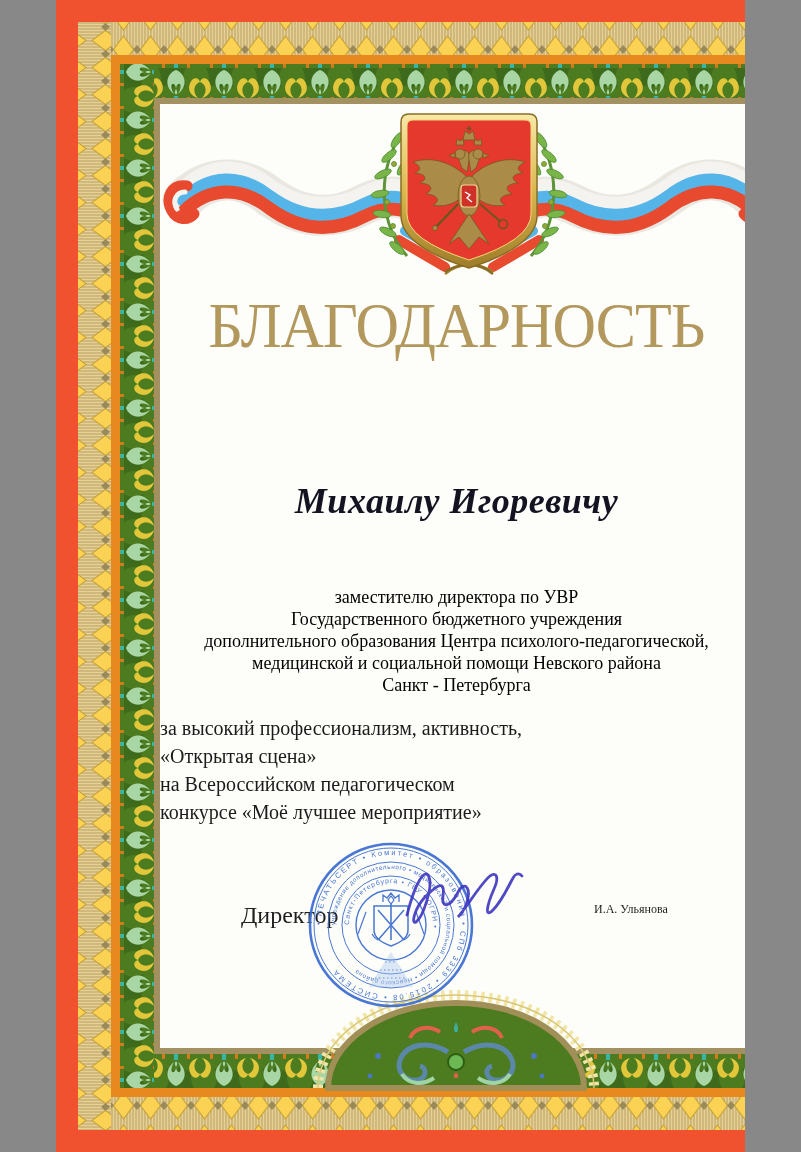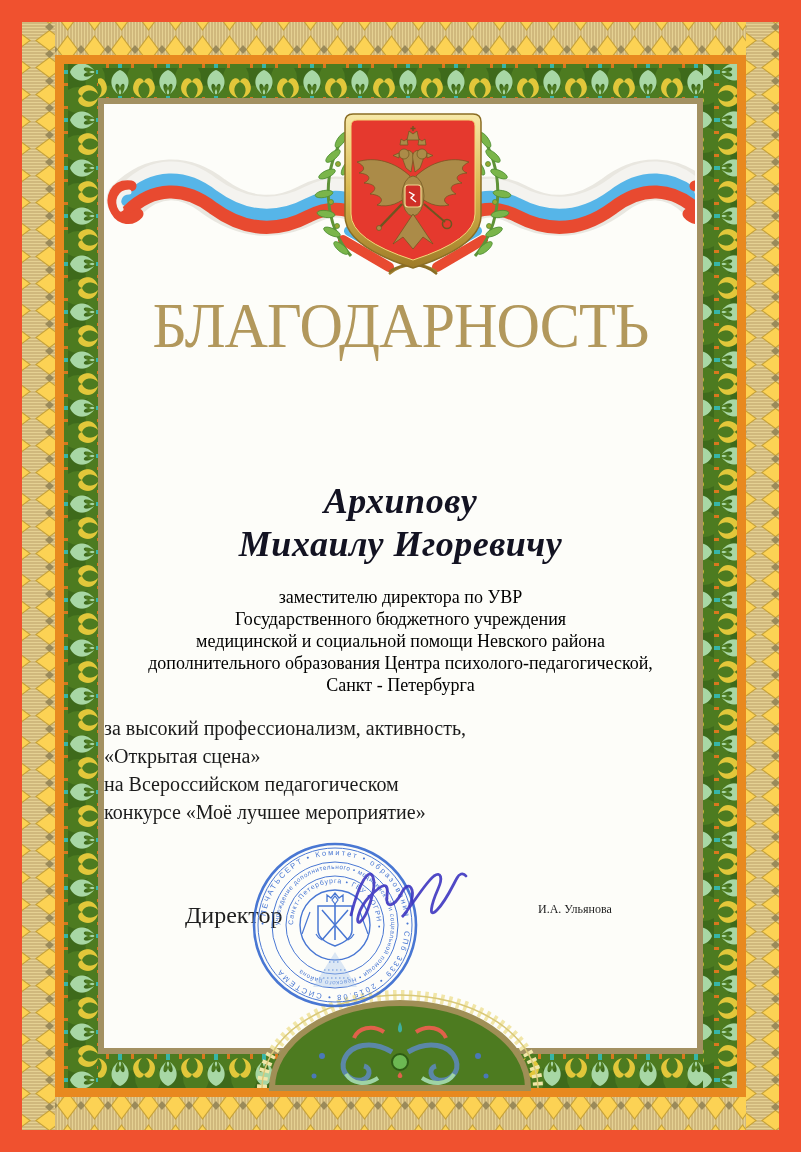--- a/index.html
+++ b/index.html
@@ -1,17 +1,17 @@
 <!DOCTYPE html>
 <html><head>
 <meta charset="utf-8">
 <style>
   html,body{margin:0;padding:0;background:#888;}
   .page{
-    position:relative;width:801px;height:1152px;margin:0 auto;
+    position:relative;width:689px;height:1152px;margin:0 auto;
     background:#f0512f;overflow:hidden;
     font-family:"Liberation Serif", serif;color:#1f1f1f;
   }
   .frame-svg{position:absolute;left:0;top:0;width:801px;height:1152px;}
   .abs{position:absolute;}
   .crest-svg{left:105px;top:104px;width:590px;height:175px;}
   .title{
     left:0;top:292px;width:801px;margin:0;text-align:center;
     font-size:64px;font-weight:normal;letter-spacing:-1px;color:#b2985c;
     transform:scaleX(0.94);line-height:68px;
@@ -185,29 +185,28 @@
       <path d="M319,100 L340,118" stroke-width="2" fill="none"></path>
       <circle cx="342" cy="120" r="4.5" fill="none" stroke-width="1.6"></circle>
       <rect x="300" y="81" width="16" height="22" rx="3" fill="#cf3028" stroke="#f0d890" stroke-width="1.2"></rect>
       <path d="M304,88 l5,3 -3,3 5,4" stroke="#ffffff" stroke-width="1.4" fill="none"></path>
     </g>
   </svg>
 
   <h1 class="abs title">БЛАГОДАРНОСТЬ</h1>
 
   <div class="abs recipient">
-    <div>Архипову</div>
     <div>Михаилу Игоревичу</div>
   </div>
 
   <div class="abs position-block">
     <div>заместителю директора по УВР</div>
     <div>Государственного бюджетного учреждения</div>
+    <div>дополнительного образования Центра психолого-педагогической,</div>
     <div>медицинской и социальной помощи Невского района</div>
-    <div>дополнительного образования Центра психолого-педагогической,</div>
     <div>Санкт - Петербурга</div>
   </div>
 
   <div class="abs award-block">
     <div>за высокий профессионализм, активность,</div>
     <div>«Открытая сцена»</div>
     <div>на Всероссийском педагогическом</div>
     <div>конкурсе «Моё лучшее мероприятие»</div>
   </div>
 

